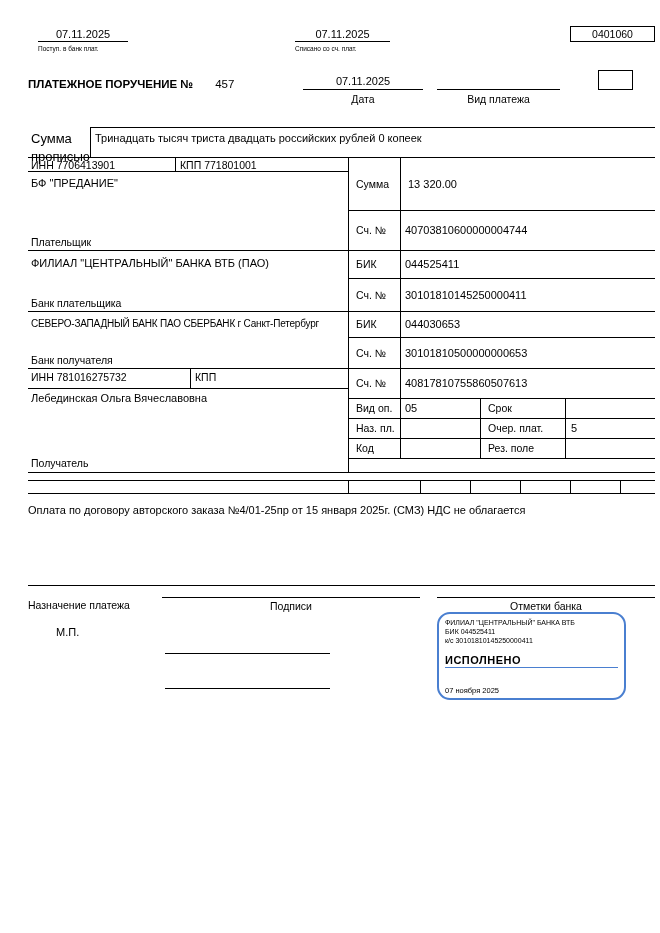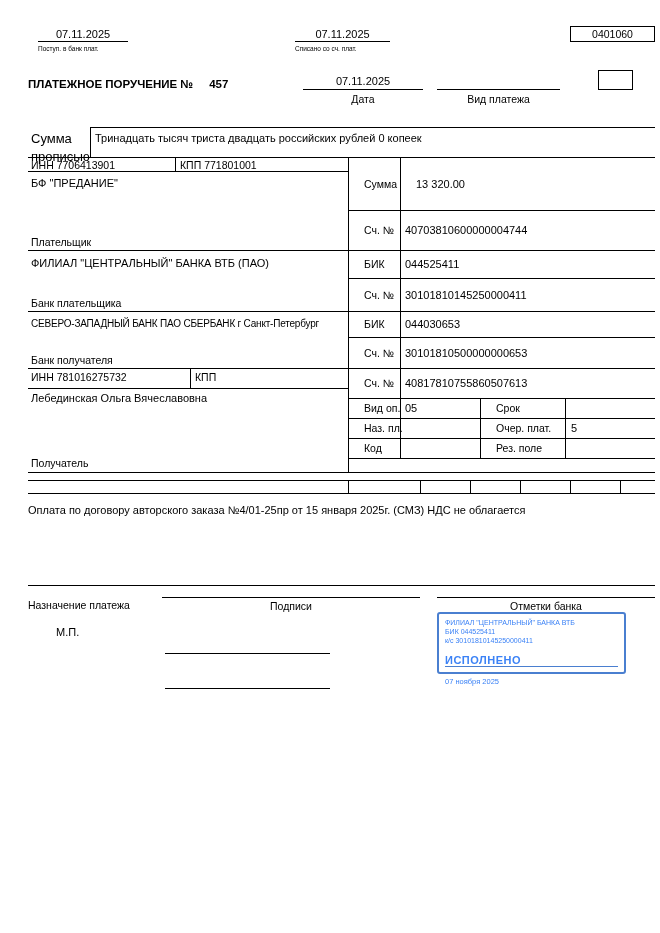--- a/index.html
+++ b/index.html
@@ -3,33 +3,33 @@
 <meta charset="utf-8">
 <style>
   *{margin:0;padding:0;box-sizing:border-box}
   html,body{background:#fff}
   body{width:660px;height:933px;font-family:"Liberation Sans",sans-serif;color:#000;position:relative}
   .page{position:absolute;left:0;top:0;width:660px;height:933px;background:#fff;overflow:hidden}
   .hl{display:block;position:absolute;height:1px;background:#000}
   .vl{display:block;position:absolute;width:1px;background:#000}
   .txt{position:absolute;font-size:11px;line-height:1.25;white-space:nowrap}
   .lbl{position:absolute;font-size:10.5px;line-height:1.2;white-space:nowrap}
-  .cell{position:absolute;display:flex;align-items:center;font-size:11px;padding-left:16px;white-space:nowrap}
+  .cell{position:absolute;display:flex;align-items:center;font-size:11px;padding-left:8px;white-space:nowrap}
   .cell.lblc{font-size:10.5px}
   .ul{border-bottom:1px solid #000}
   .ctr{text-align:center;justify-content:center;padding-left:0}
   .tiny{position:absolute;font-size:6.5px;line-height:1.1;white-space:nowrap}
   .box{position:absolute;border:1px solid #000;display:flex;align-items:center;justify-content:center}
   .title{position:absolute;font-size:11.5px;font-weight:700;white-space:nowrap}
-  .title .num{font-weight:700;margin-left:16px}
+  .title .num{font-weight:400;margin-left:22px}
   .wrapcell{position:absolute;font-size:13px;line-height:1.4;padding:2px 4px 0 3px;white-space:normal}
-  .stamp{position:absolute;left:437px;top:612px;width:189px;height:62px;border:2px solid #4a7fd0;border-radius:3px;color:#3b82f6;padding:4px 6px 3px 6px;display:flex;flex-direction:column}
+  .stamp{position:absolute;left:437px;top:612px;width:189px;height:88px;border:2px solid #4a7fd0;border-radius:13px;color:#000000;padding:4px 6px 3px 6px;display:flex;flex-direction:column}
   .stamp .s7{font-size:7px;line-height:1.3;white-space:nowrap}
   .stamp .status{font-size:11px;font-weight:700;margin-top:9px;letter-spacing:.5px}
-  .stamp .sdate{font-size:7.5px;margin-top:auto;border-top:1px solid #4a7fd0;padding-top:10px}
+  .stamp .sdate{font-size:7.5px;margin-top:auto;border-top:1px solid #4a7fd0;padding-top:18px}
   .payeebank{font-size:10px;letter-spacing:-0.2px}
 </style>
 </head>
 <body>
 
 <div class="page">
 
   <div class="cell ctr ul" style="left:38px;top:26px;width:90px;height:16px">07.11.2025</div>
   <div class="tiny" style="left:38px;top:45px">Поступ. в банк плат.</div>
   <div class="cell ctr ul" style="left:295px;top:26px;width:95px;height:16px">07.11.2025</div>

